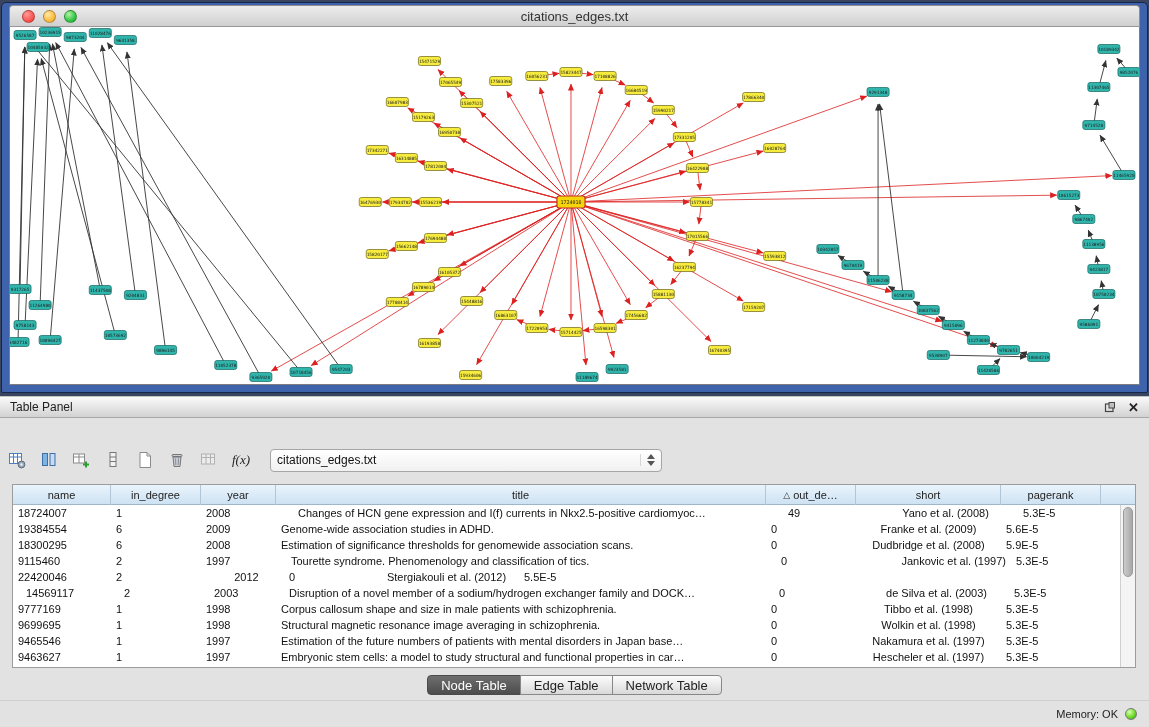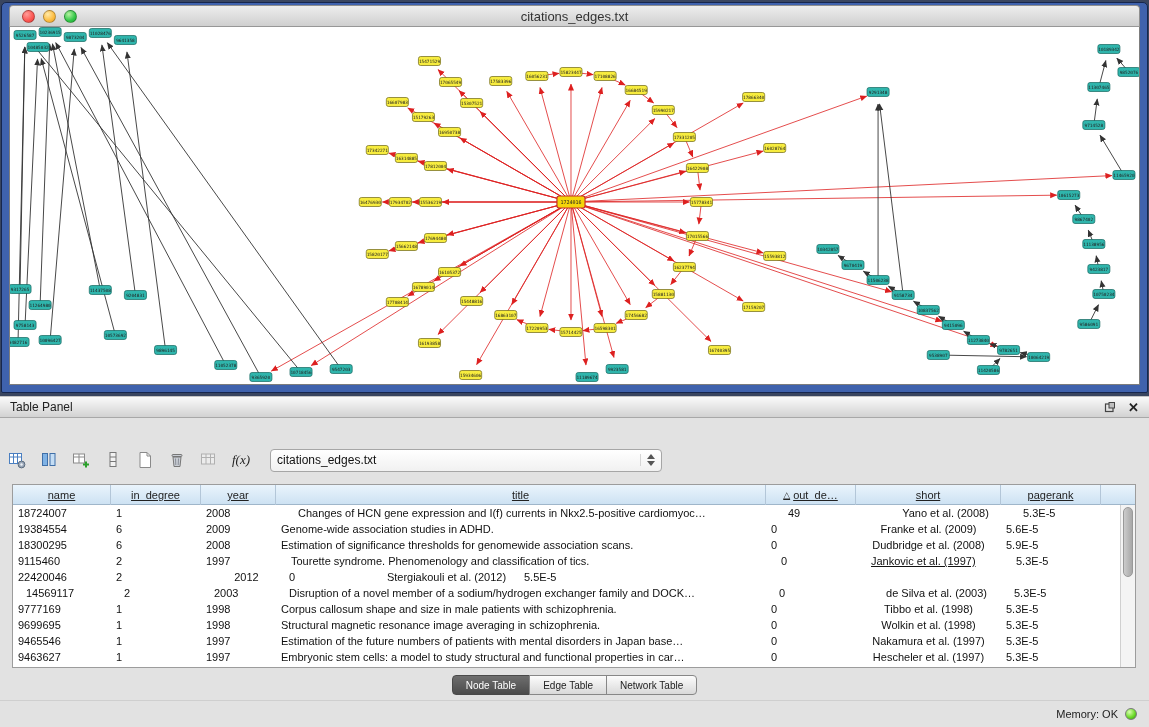--- a/index.html
+++ b/index.html
@@ -43,33 +43,33 @@
   .combo-val{flex:1;font-size:12px;color:#111;white-space:nowrap;overflow:hidden;}
   .combo-arrows{display:flex;flex-direction:column;gap:2px;padding-left:6px;border-left:1px solid #d5d5d5;}
   .combo-arrows .up{width:0;height:0;border-left:4px solid transparent;border-right:4px solid transparent;border-bottom:5px solid #555;}
   .combo-arrows .dn{width:0;height:0;border-left:4px solid transparent;border-right:4px solid transparent;border-top:5px solid #555;}
 
   .tablewrap{position:absolute;top:88px;left:12px;right:13px;bottom:59px;background:#fff;
     border:1px solid #9c9c9c;box-sizing:border-box;overflow:hidden;}
   .thead{display:flex;height:20px;background:linear-gradient(#eaf4fc,#cde2f3);
     border-bottom:1px solid #9fb6ca;box-sizing:border-box;}
   .th{box-sizing:border-box;border-right:1px solid #b3c6d8;height:20px;display:flex;align-items:center;
-    justify-content:center;gap:3px;font-size:11px;color:#222;white-space:nowrap;overflow:hidden;text-decoration:underline;}
+    justify-content:center;gap:3px;font-size:11px;color:#222;white-space:nowrap;overflow:hidden;}
   .th.fillth{flex:1;border-right:none;}
   .sortmark{font-size:9px;color:#333;}
   .tbody{margin-right:15px;}
   .tr{display:flex;height:16px;line-height:16px;}
   .td{box-sizing:border-box;padding:0 5px;font-size:11px;color:#111;white-space:nowrap;overflow:hidden;}
   .vscroll{position:absolute;right:0;top:20px;bottom:0;width:15px;background:#f4f4f4;
     border-left:1px solid #d0d0d0;box-sizing:border-box;}
   .thumb{position:absolute;top:2px;left:2px;width:10px;height:70px;border-radius:5px;
     background:linear-gradient(90deg,#cccccc,#a8a8a8);border:1px solid #999;box-sizing:border-box;}
 
   .tabsbar{position:absolute;bottom:32px;left:0;right:0;display:flex;justify-content:center;}
-  .seg{height:20px;padding:0 13px;font-size:10px;border:1px solid #878787;
+  .seg{height:20px;padding:0 13px;font-size:13px;border:1px solid #878787;
     background:linear-gradient(#fcfcfc,#d9d9d9);color:#222;margin-left:-1px;cursor:default;
     font-family:"Liberation Sans",sans-serif;}
   .seg:first-child{border-radius:4px 0 0 4px;margin-left:0;}
   .seg:last-child{border-radius:0 4px 4px 0;}
   .seg.active{background:linear-gradient(#6e6e6e,#4c4c4c);color:#fff;border-color:#4a4a4a;}
 
   .statusbar{position:absolute;bottom:0;left:0;right:0;height:27px;display:flex;align-items:center;
     justify-content:flex-end;gap:7px;padding-right:12px;box-sizing:border-box;font-size:11px;color:#222;
     background:#e2e2e2;border-top:1px solid #cfcfcf;}
   .memdot{width:12px;height:12px;border-radius:50%;box-sizing:border-box;border:1px solid #7a7a7a;
@@ -693,21 +693,21 @@
             <div class="td" style="width: 90px; text-align: left;">0</div>
             <div class="td" style="width: 145px; text-align: center;">Dudbridge et al. (2008)</div>
             <div class="td" style="width: 100px; text-align: left;">5.9E-5</div>
           </div>
           <div class="tr">
             <div class="td" style="width: 98px; text-align: left;">9115460</div>
             <div class="td" style="width: 90px; text-align: left;">2</div>
             <div class="td" style="width: 75px; text-align: left;">1997</div>
             <div class="td" style="width: 490px; text-align: left; margin-left: 10px;">Tourette syndrome. Phenomenology and classification of tics.</div>
             <div class="td" style="width: 90px; text-align: left;">0</div>
-            <div class="td" style="width: 145px; text-align: left; text-decoration: underline;">Jankovic et al. (1997)</div>
+            <div class="td" style="width: 145px; text-align: right;">Jankovic et al. (1997)</div>
             <div class="td" style="width: 100px; text-align: left;">5.3E-5</div>
           </div>
           <div class="tr">
             <div class="td" style="width: 98px; text-align: left;">22420046</div>
             <div class="td" style="width: 90px; text-align: left;">2</div>
             <div class="td" style="width: 75px; text-align: center; margin-left: 8px;">2012</div>
             <div class="td" style="width: 90px; text-align: left;">0</div>
             <div class="td" style="width: 145px; text-align: center;">Stergiakouli et al. (2012)</div>
             <div class="td" style="width: 100px; text-align: left;">5.5E-5</div>
           </div>

